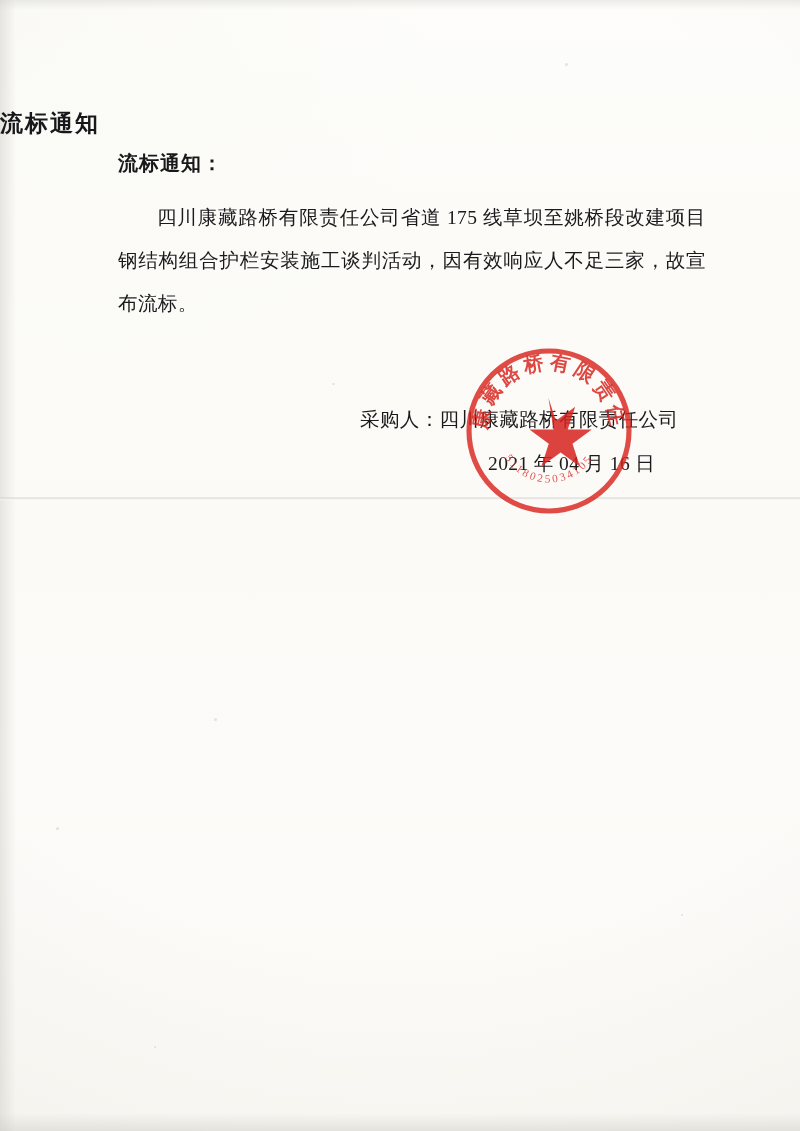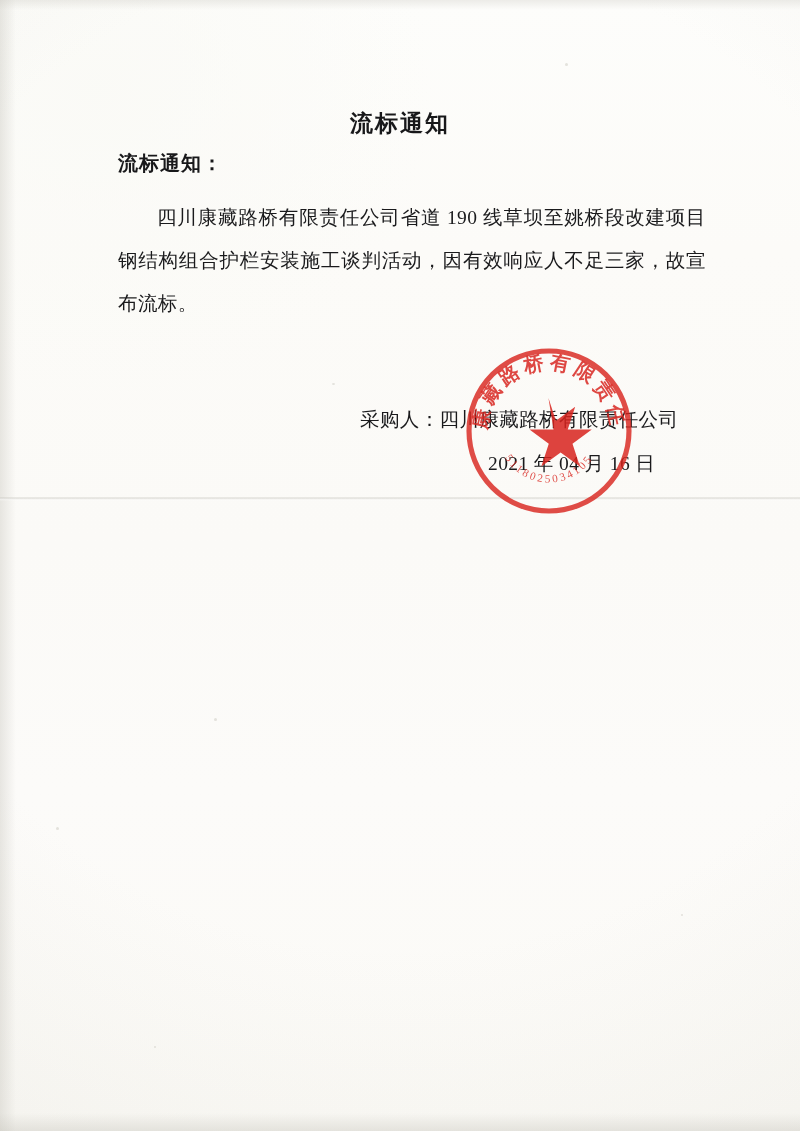--- a/index.html
+++ b/index.html
@@ -76,21 +76,21 @@
     top: 0; left: 0;
     width: 800px;
     height: 1131px;
   }
 
   .doc-title {
     position: absolute;
     top: 108px;
     left: 0;
     width: 800px;
-    text-align: center;
+    text-align: left;
     font-size: 23px;
     font-weight: bold;
     letter-spacing: 2px;
     color: #18181a;
     font-family: "Liberation Serif", "DejaVu Serif", serif;
   }
 
   .salutation {
     position: absolute;
     top: 150px;
@@ -164,21 +164,21 @@
   <div class="speck" style="top:827px; left:56px; width:3px; height:3px;"></div>
   <div class="speck" style="top:914px; left:681px; width:2px; height:2px;"></div>
   <div class="speck" style="top:1046px; left:154px; width:2px; height:2px;"></div>
 
   <div class="doc">
 
     <div class="doc-title">流标通知</div>
 
     <div class="salutation">流标通知：</div>
 
-    <div class="body-text">四川康藏路桥有限责任公司省道 190 线草坝至姚桥段改建项目钢结构组合护栏安装施工谈判活动，因有效响应人不足三家，故宣布流标。</div>
+    <div class="body-text">四川康藏路桥有限责任公司省道 175 线草坝至姚桥段改建项目钢结构组合护栏安装施工谈判活动，因有效响应人不足三家，故宣布流标。</div>
 
     <div class="sign-block">
       <div class="sign-line">
         <span>采购人：</span><span>四川康藏路桥有限责任公司</span>
       </div>
       <div class="sign-date num">2021 年 04 月 16 日</div>
     </div>
 
     <div class="seal">
       <svg viewBox="0 0 200 200" xmlns="http://www.w3.org/2000/svg" aria-hidden="true">

